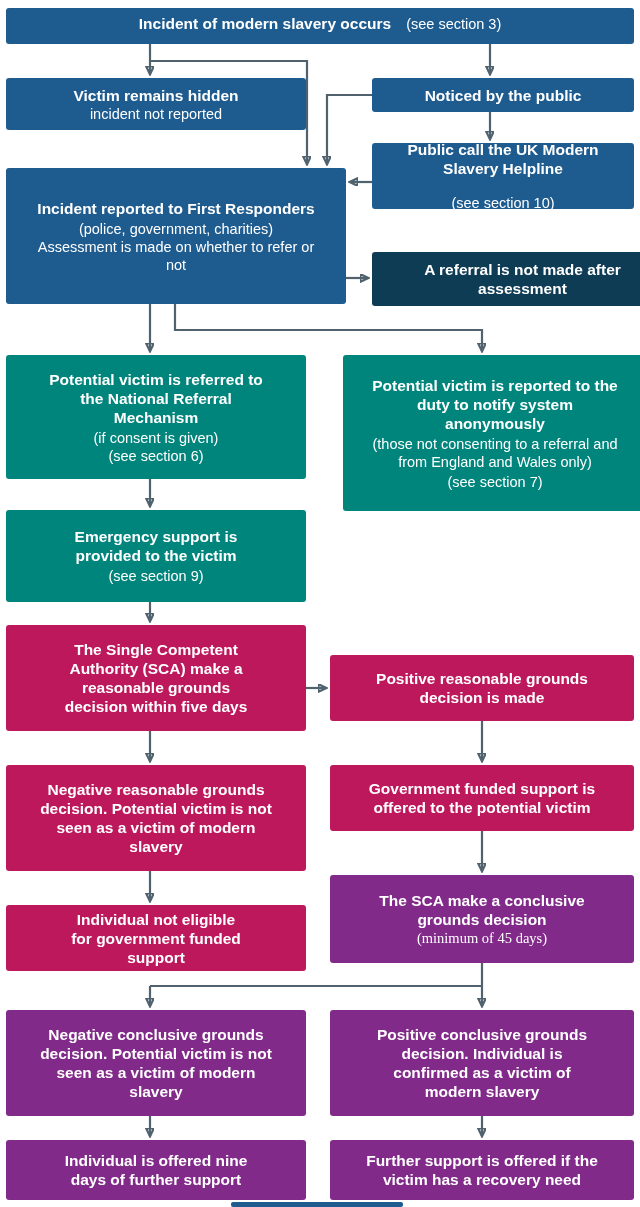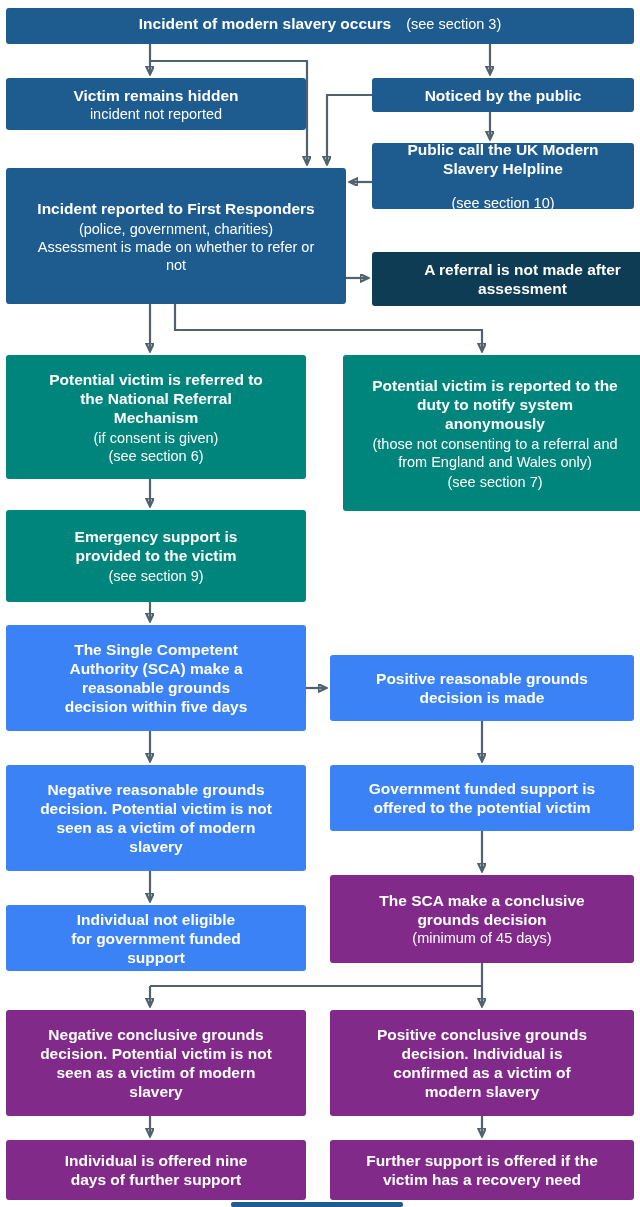--- a/index.html
+++ b/index.html
@@ -13,21 +13,21 @@
     position:absolute;z-index:2;box-sizing:border-box;
     display:flex;flex-direction:column;align-items:center;justify-content:center;
     text-align:center;color:#fff;border-radius:3px;padding:6px 14px;
   }
   .row{flex-direction:row;gap:15px;align-items:baseline;}
   .t{font-weight:700;font-size:15.5px;line-height:19px;display:block;}
   .s{font-weight:400;font-size:14.5px;line-height:18px;display:block;margin-top:2px;}
   .blue{background:#1e5c90;}
   .navy{background:#0e3c55;}
   .teal{background:#00857c;}
-  .dark{background:#3b82f6;}
+  .dark{background:#be185d;}
   .purple{background:#822a8a;}
 </style>
 </head>
 <body>
 
 <div id="stage">
 
   <svg class="arrows" width="640" height="1207" viewBox="0 0 640 1207">
     <defs>
       <marker id="ah" markerWidth="10" markerHeight="9" refX="7.6" refY="3.8" orient="auto" markerUnits="userSpaceOnUse">
@@ -119,21 +119,21 @@
   <div class="node dark" style="left:330px;top:765px;width:304px;height:66px;padding:6px 24px;">
     <span class="t">Government funded support is offered to the potential victim</span>
   </div>
 
   <div class="node dark" style="left:6px;top:905px;width:300px;height:66px;padding:6px 60px;">
     <span class="t">Individual not eligible for government funded support</span>
   </div>
 
   <div class="node purple" style="left:330px;top:875px;width:304px;height:88px;padding:6px 36px;align-items:center;">
     <span class="t">The SCA make a conclusive grounds decision</span>
-    <span class="s" style="margin-top:0;">(minimum of 45 days)</span>
+    <span class="s" style="margin-top:0;font-family:Liberation Serif, serif;">(minimum of 45 days)</span>
   </div>
 
   <div class="node purple" style="left:6px;top:1010px;width:300px;height:106px;padding:6px 28px;">
     <span class="t">Negative conclusive grounds decision. Potential victim is not seen as a victim of modern slavery</span>
   </div>
 
   <div class="node purple" style="left:330px;top:1010px;width:304px;height:106px;padding:6px 34px;">
     <span class="t">Positive conclusive grounds decision. Individual is confirmed as a victim of modern slavery</span>
   </div>
 

